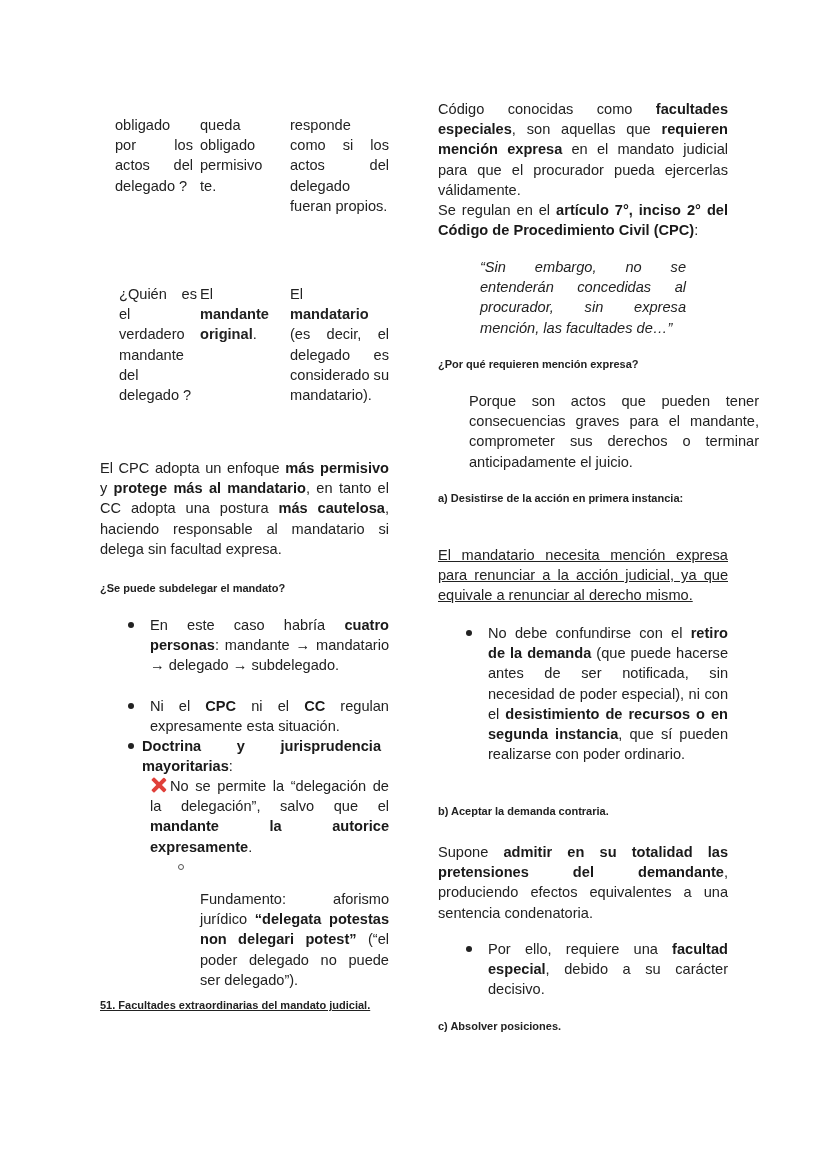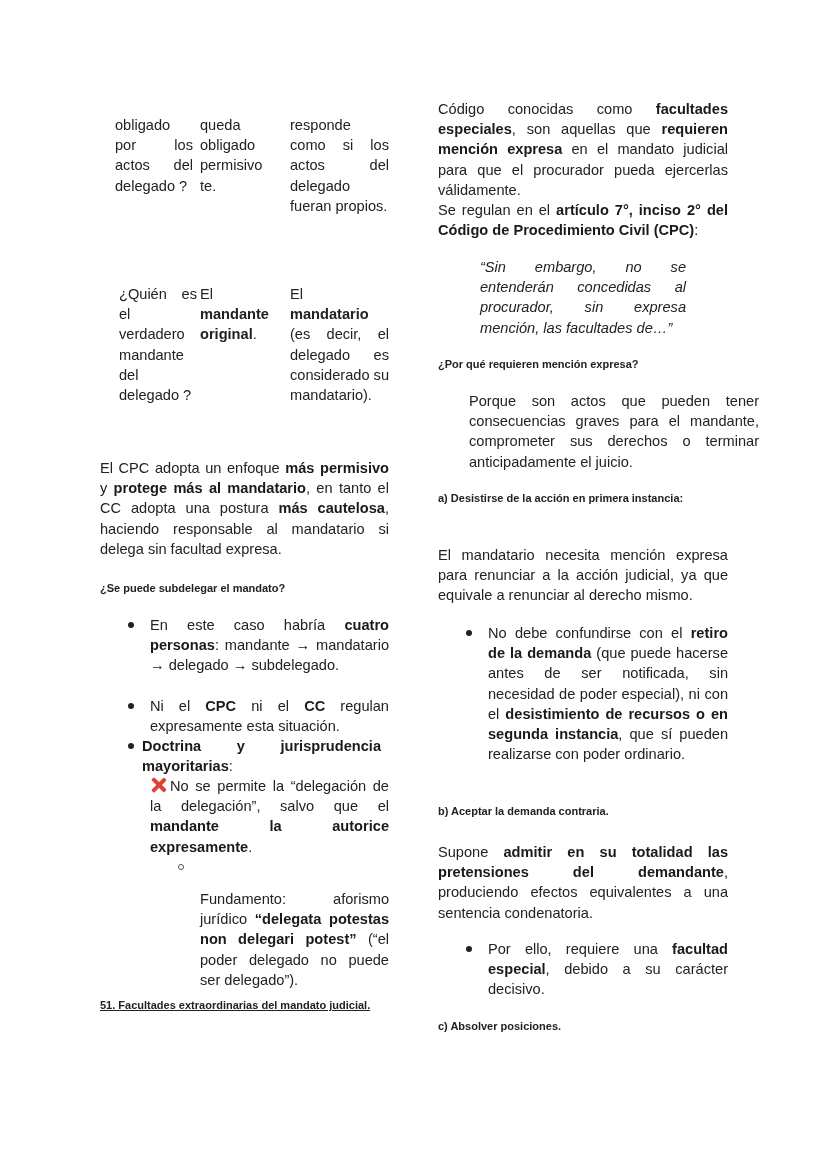--- a/index.html
+++ b/index.html
@@ -67,21 +67,21 @@
   <p class="p" style="left:0; top:200px; width:290px;"><span>Se regulan en el </span><b>artículo 7°, inciso 2° del Código de Procedimiento Civil (CPC)</b><span>:</span></p>
 
   <p class="p quote" style="left:42px; top:257px; width:206px;">“Sin embargo, no se entenderán concedidas al procurador, sin expresa mención, las facultades de…”</p>
 
   <h3 class="p" style="left:0; top:354px; width:290px;">¿Por qué requieren mención expresa?</h3>
 
   <p class="p" style="left:0; top:391px; width:290px;margin-left:31px;">Porque son actos que pueden tener consecuencias graves para el mandante, comprometer sus derechos o terminar anticipadamente el juicio.</p>
 
   <h3 class="p" style="left:0; top:488px; width:290px;">a) Desistirse de la acción en primera instancia:</h3>
 
-  <p class="p" style="left:0; top:545px; width:290px;">El mandatario necesita mención expresa para renunciar a la acción judicial, ya que equivale a renunciar al derecho mismo.</p>
+  <p class="p" style="left:0; top:545px; width:290px;text-decoration:underline;">El mandatario necesita mención expresa para renunciar a la acción judicial, ya que equivale a renunciar al derecho mismo.</p>
 
   <span class="bullet" style="left:28px; top:630px;"></span>
   <p class="p" style="left:50px; top:623px; width:240px;"><span>No debe confundirse con el </span><b>retiro de la demanda</b><span> (que puede hacerse antes de ser notificada, sin necesidad de poder especial), ni con el </span><b>desistimiento de recursos o en segunda instancia</b><span>, que sí pueden realizarse con poder ordinario.</span></p>
 
   <h3 class="p" style="left:0; top:801px; width:290px;">b) Aceptar la demanda contraria.</h3>
 
   <p class="p" style="left:0; top:842px; width:290px;"><span>Supone </span><b>admitir en su totalidad las pretensiones del demandante</b><span>, produciendo efectos equivalentes a una sentencia condenatoria.</span></p>
 
   <span class="bullet" style="left:28px; top:946px;"></span>
   <p class="p" style="left:50px; top:939px; width:240px;"><span>Por ello, requiere una </span><b>facultad especial</b><span>, debido a su carácter decisivo.</span></p>

